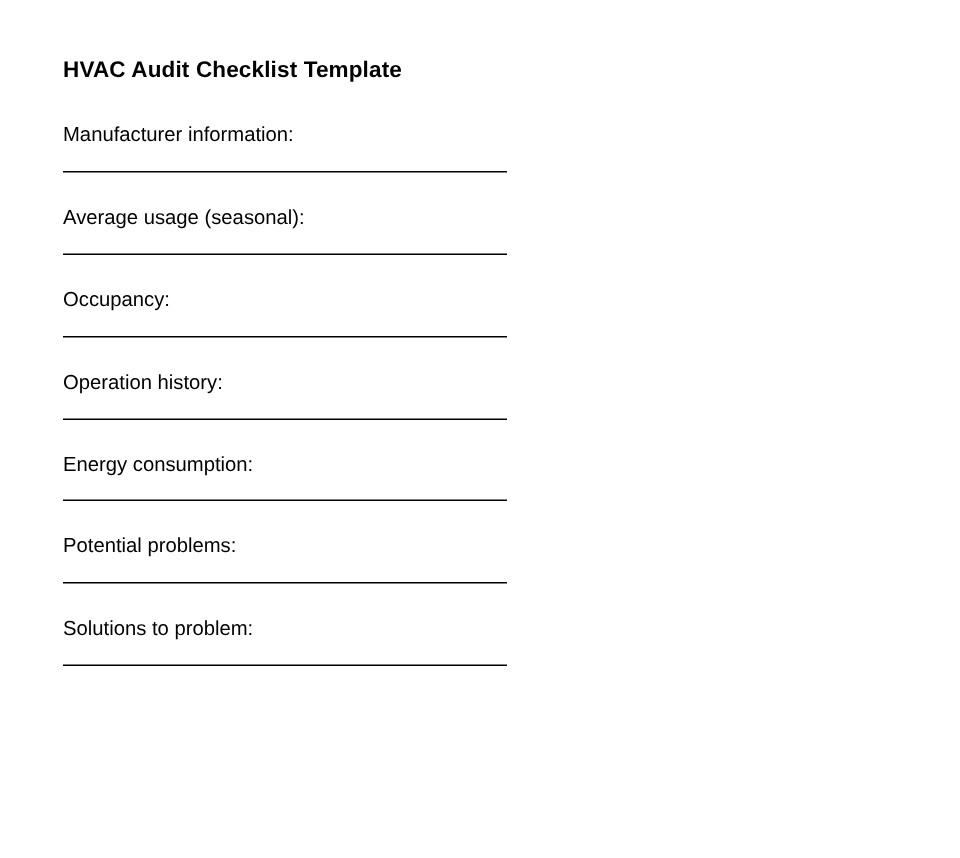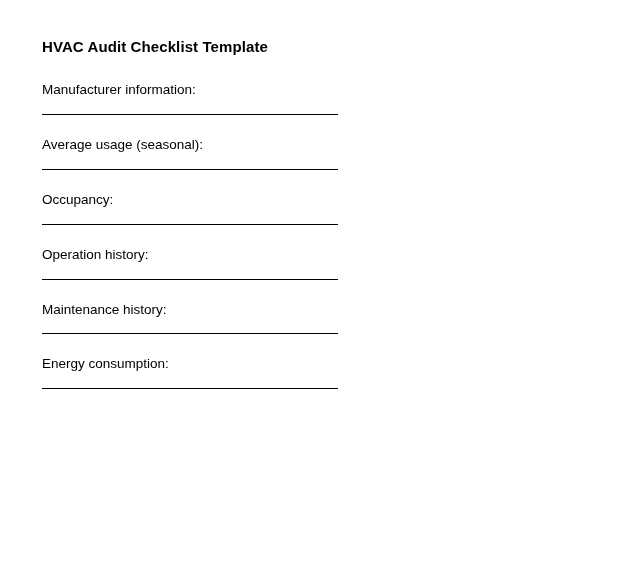--- a/index.html
+++ b/index.html
@@ -65,25 +65,29 @@
   <div class="field">
     <div class="field-label">Occupancy:</div>
     <div class="field-rule"></div>
   </div>
 
   <div class="field">
     <div class="field-label">Operation history:</div>
     <div class="field-rule"></div>
   </div>
 
-  <div class="field">
-    <div class="field-label">Maintenance history:</div>
-    <div class="field-rule"></div>
-  </div>
 
   <div class="field">
     <div class="field-label">Energy consumption:</div>
     <div class="field-rule"></div>
   </div>
 
+  <div class="field">
+    <div class="field-label">Potential problems:</div>
+    <div class="field-rule"></div>
+  </div>
 
+  <div class="field">
+    <div class="field-label">Solutions to problem:</div>
+    <div class="field-rule"></div>
+  </div>
 
 </div>
 
 </body></html>

